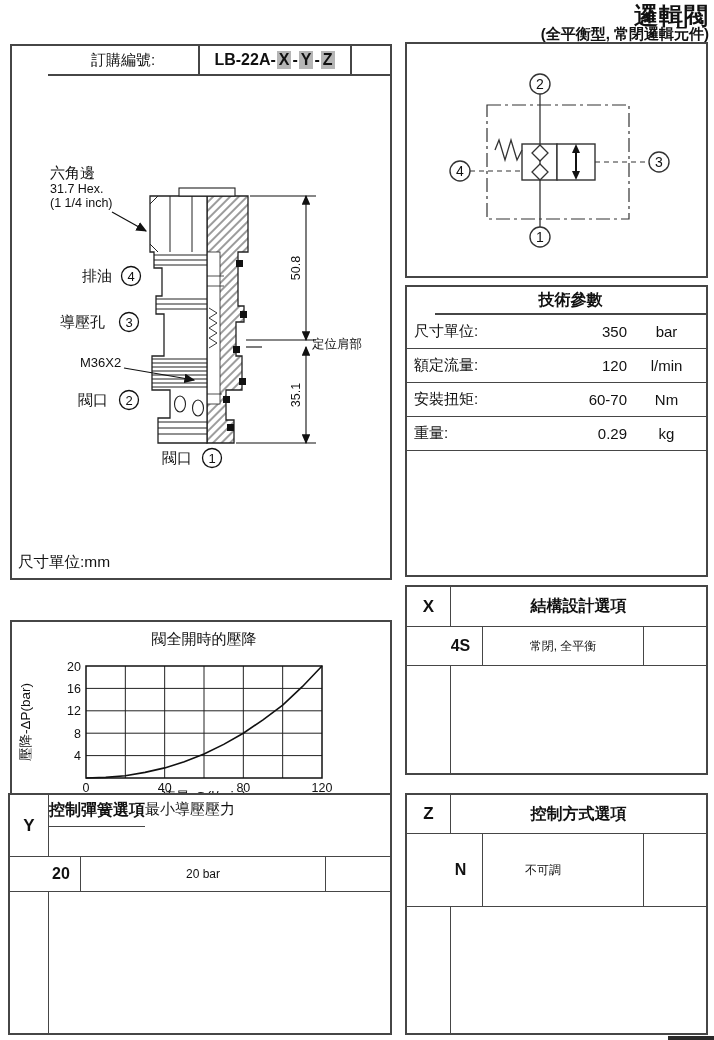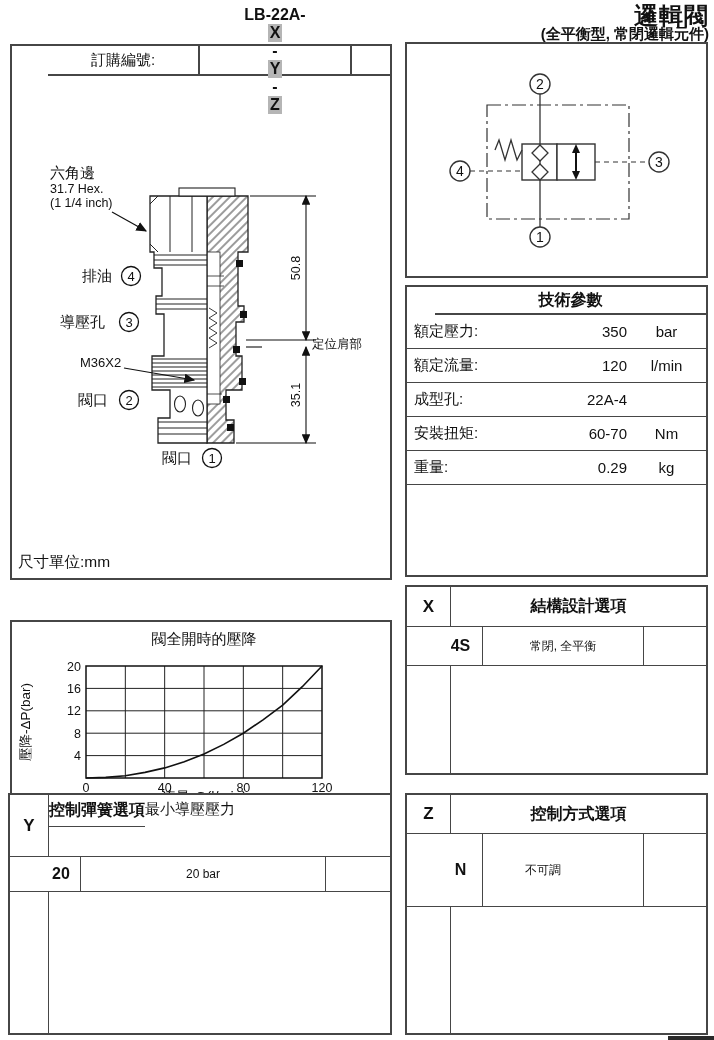--- a/index.html
+++ b/index.html
@@ -9,21 +9,21 @@
     position:relative;overflow:hidden;
   }
   .page{position:absolute;inset:0;}
   .box{position:absolute;border:2px solid #464646;background:#fff;box-sizing:border-box;}
   
   .hdr-title{position:absolute;top:0px;right:5px;font-size:24px;font-weight:bold;letter-spacing:1px;}
   .hdr-sub{position:absolute;top:25px;right:5px;font-size:15px;font-weight:bold;}
   
   .order-row{display:flex;height:28px;border-bottom:2px solid #464646;align-items:stretch;}
   .order-label{width:150px;border-right:2px solid #464646;display:flex;align-items:center;justify-content:center;font-size:15px;}
-  .order-code{width:150px;border-right:2px solid #464646;display:flex;align-items:center;justify-content:center;font-weight:bold;font-size:16px;flex-direction:column;}
+  .order-code{width:150px;border-right:2px solid #464646;display:flex;align-items:center;justify-content:center;font-weight:bold;font-size:16px;}
   .order-empty{flex:1;}
   .hl{background:#b5b5b5;padding:0 2px;margin:0 1px;}
   .unit-note{position:absolute;left:6px;bottom:5px;font-size:15.5px;}
   
   .tech-title{height:26px;border-bottom:2px solid #464646;display:flex;align-items:center;justify-content:center;font-weight:bold;font-size:16px;margin-left:28px;}
   .tech-row{height:33px;border-bottom:1.5px solid #464646;display:flex;align-items:center;font-size:15px;}
   .tech-row .tl{width:108px;padding-left:7px;}
   .tech-row .tv{width:105px;text-align:right;}
   .tech-row .tu{flex:1;text-align:center;}
   
@@ -197,33 +197,28 @@
       <circle cx="53" cy="127" r="10" fill="#fff" stroke="#333" stroke-width="1.4"></circle>
       <text x="53" y="132" font-size="14" text-anchor="middle">4</text>
       <circle cx="252" cy="118" r="10" fill="#fff" stroke="#333" stroke-width="1.4"></circle>
       <text x="252" y="123" font-size="14" text-anchor="middle">3</text>
     </svg>
   </div>
 
   <div class="box" id="boxE" style="left:405px;top:285px;width:303px;height:292px;">
     <div class="tech-title">技術參數</div>
     <div class="tech-row">
-      <span class="tl">額定壓力:</span>
+      <span class="tl">尺寸單位:</span>
       <span class="tv">350</span>
       <span class="tu">bar</span>
     </div>
     <div class="tech-row">
       <span class="tl">額定流量:</span>
       <span class="tv">120</span>
       <span class="tu">l/min</span>
-    </div>
-    <div class="tech-row">
-      <span class="tl">成型孔:</span>
-      <span class="tv">22A-4</span>
-      <span class="tu"></span>
     </div>
     <div class="tech-row">
       <span class="tl">安裝扭矩:</span>
       <span class="tv">60-70</span>
       <span class="tu">Nm</span>
     </div>
     <div class="tech-row">
       <span class="tl">重量:</span>
       <span class="tv">0.29</span>
       <span class="tu">kg</span>

